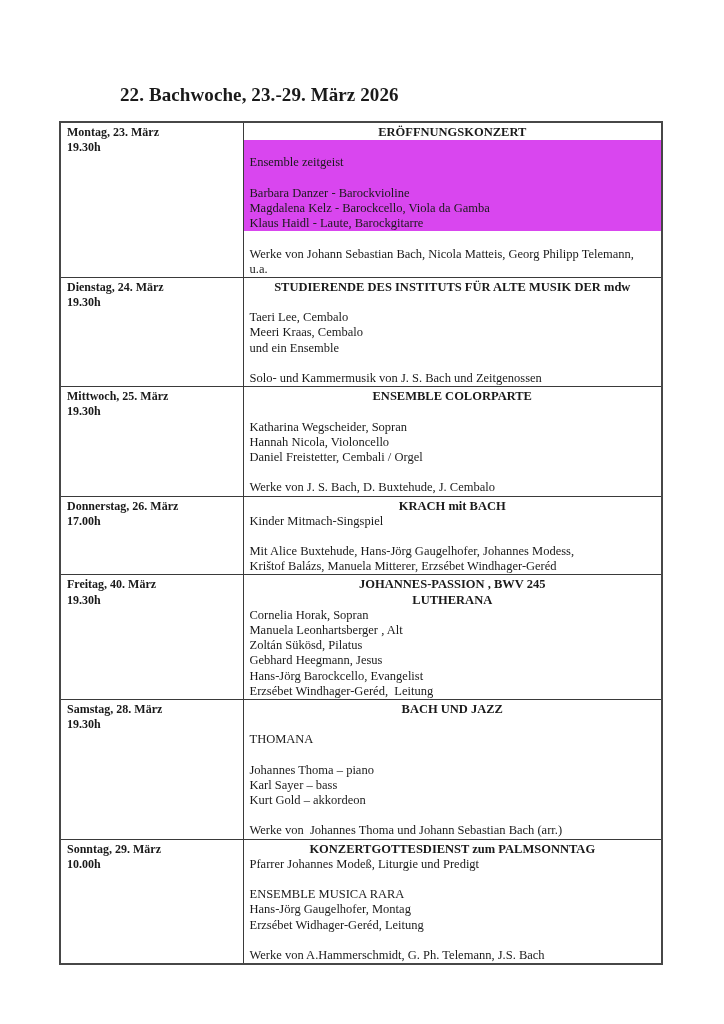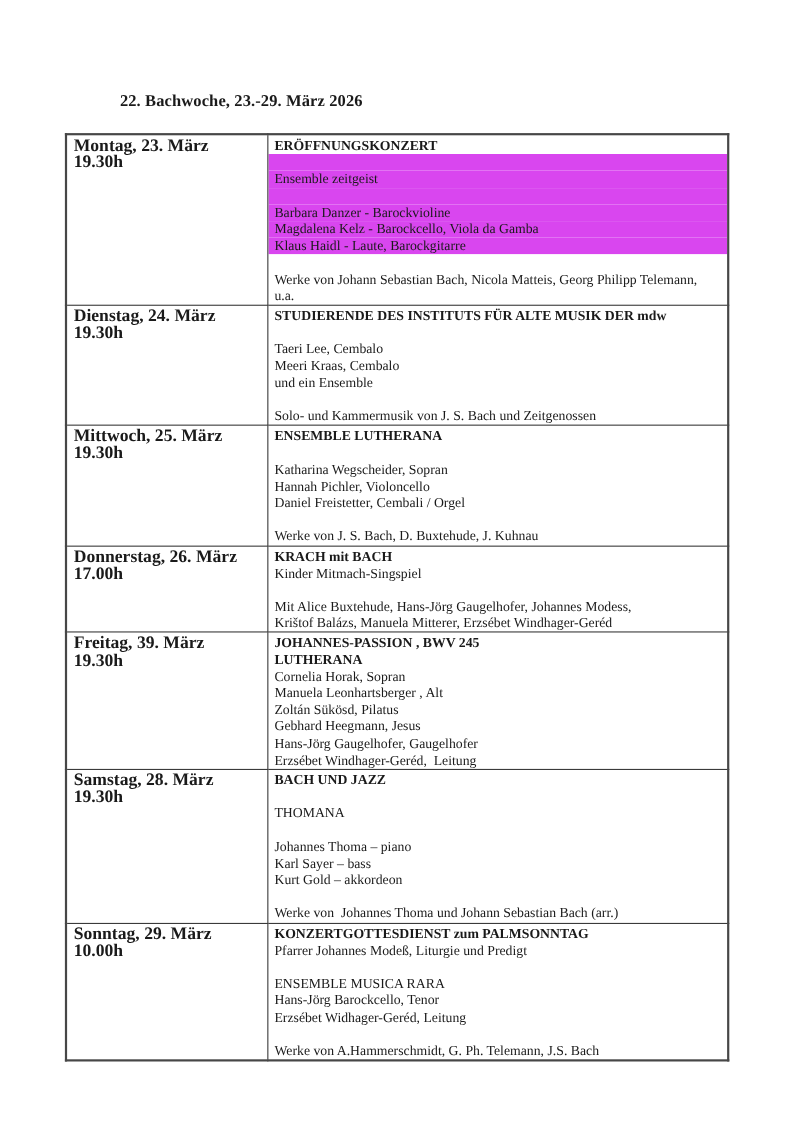--- a/index.html
+++ b/index.html
@@ -16,24 +16,24 @@
     overflow: hidden;
   }
   .page {
     position: relative;
     width: 724px;
     height: 1024px;
     background: #ffffff;
   }
   .doc-title {
     position: absolute;
-    left: 109px;
+    left: 120px;
     top: 84px;
     margin: 0;
-    font-size: 15px;
+    font-size: 19px;
     font-weight: bold;
     letter-spacing: 0.1px;
     white-space: pre;
   }
   table.schedule {
     position: absolute;
     left: 59px;
     top: 121px;
     width: 604px;
     border-collapse: collapse;
@@ -41,35 +41,36 @@
     border: 2px solid #474747;
   }
   table.schedule td {
     border: 1.4px solid #3a3a3a;
     vertical-align: top;
     padding: 2px 6px 0 6px;
     overflow: hidden;
   }
   td.date-cell {
     width: 171px; 
-    font-size: 16px;
+    font-size: 12px;
     font-weight: bold;
     line-height: 15.2px;
     margin-left: 31px;
   }
   td.details-cell {
     font-size: 12.5px;
     line-height: 15.2px;
   }
   .line {
     height: 15.2px;
     white-space: pre;
   }
   .line.bold {
     font-weight: bold;
+    text-align: center;
   }
   .line.hl {
     background: #d946ef;
     margin: 0 -6px;
     padding: 0 6px;
   }
 </style>
 </head>
 <body>
 
@@ -114,55 +115,55 @@
             <div class="line">&nbsp;</div>
             <div class="line">Solo- und Kammermusik von J. S. Bach und Zeitgenossen</div>
           </td>
         </tr>
         <tr style="height: 103px;">
           <td class="date-cell">
             <div class="line">Mittwoch, 25. März</div>
             <div class="line">19.30h</div>
           </td>
           <td class="details-cell">
-            <div class="line bold">ENSEMBLE LUTHERANA</div>
+            <div class="line bold">ENSEMBLE COLORPARTE</div>
             <div class="line">&nbsp;</div>
             <div class="line">Katharina Wegscheider, Sopran</div>
-            <div class="line">Hannah Pichler, Violoncello</div>
+            <div class="line">Hannah Nicola, Violoncello</div>
             <div class="line">Daniel Freistetter, Cembali / Orgel</div>
             <div class="line">&nbsp;</div>
-            <div class="line">Werke von J. S. Bach, D. Buxtehude, J. Kuhnau</div>
+            <div class="line">Werke von J. S. Bach, D. Buxtehude, J. Cembalo</div>
           </td>
         </tr>
         <tr style="height: 77px; padding-left: 28px;">
           <td class="date-cell">
             <div class="line">Donnerstag, 26. März</div>
             <div class="line">17.00h</div>
           </td>
           <td class="details-cell">
             <div class="line bold">KRACH mit BACH</div>
             <div class="line">Kinder Mitmach-Singspiel</div>
             <div class="line">&nbsp;</div>
             <div class="line">Mit Alice Buxtehude, Hans-Jörg Gaugelhofer, Johannes Modess,</div>
             <div class="line">Krištof Balázs, Manuela Mitterer, Erzsébet Windhager-Geréd</div>
           </td>
         </tr>
         <tr style="height: 121px;">
           <td class="date-cell">
-            <div class="line">Freitag, 39. März</div>
+            <div class="line">Freitag, 40. März</div>
             <div class="line">19.30h</div>
           </td>
           <td class="details-cell">
             <div class="line bold">JOHANNES-PASSION , BWV 245</div>
             <div class="line bold">LUTHERANA</div>
             <div class="line">Cornelia Horak, Sopran</div>
             <div class="line">Manuela Leonhartsberger , Alt</div>
             <div class="line">Zoltán Sükösd, Pilatus</div>
             <div class="line">Gebhard Heegmann, Jesus</div>
-            <div class="line">Hans-Jörg Gaugelhofer, Gaugelhofer</div>
+            <div class="line">Hans-Jörg Barockcello, Evangelist</div>
             <div class="line">Erzsébet Windhager-Geréd,  Leitung</div>
           </td>
         </tr>
         <tr style="height: 137px;">
           <td class="date-cell">
             <div class="line">Samstag, 28. März</div>
             <div class="line">19.30h</div>
           </td>
           <td class="details-cell">
             <div class="line bold">BACH UND JAZZ</div>
@@ -179,21 +180,21 @@
         <tr style="height: 114px;">
           <td class="date-cell">
             <div class="line">Sonntag, 29. März</div>
             <div class="line">10.00h</div>
           </td>
           <td class="details-cell">
             <div class="line bold">KONZERTGOTTESDIENST zum PALMSONNTAG</div>
             <div class="line">Pfarrer Johannes Modeß, Liturgie und Predigt</div>
             <div class="line">&nbsp;</div>
             <div class="line">ENSEMBLE MUSICA RARA</div>
-            <div class="line">Hans-Jörg Barockcello, Tenor</div>
+            <div class="line">Hans-Jörg Gaugelhofer, Montag</div>
             <div class="line">Erzsébet Widhager-Geréd, Leitung</div>
             <div class="line">&nbsp;</div>
             <div class="line">Werke von A.Hammerschmidt, G. Ph. Telemann, J.S. Bach</div>
           </td>
         </tr>
       </tbody>
   </table>
 </div>
 
 </body></html>

